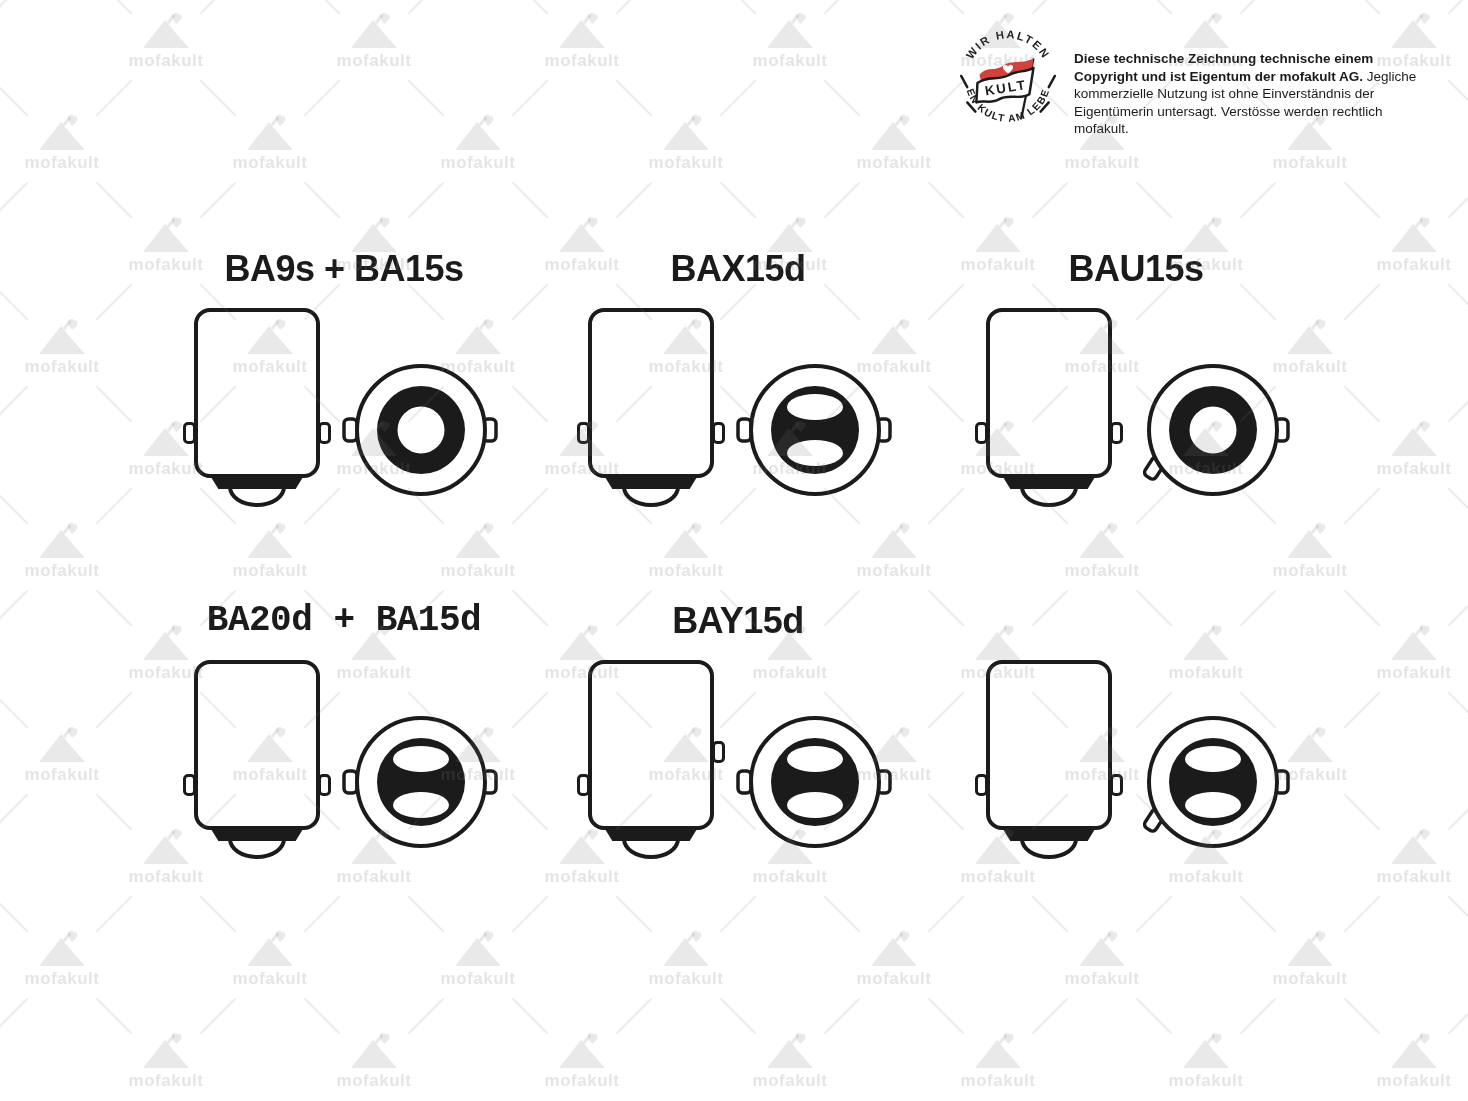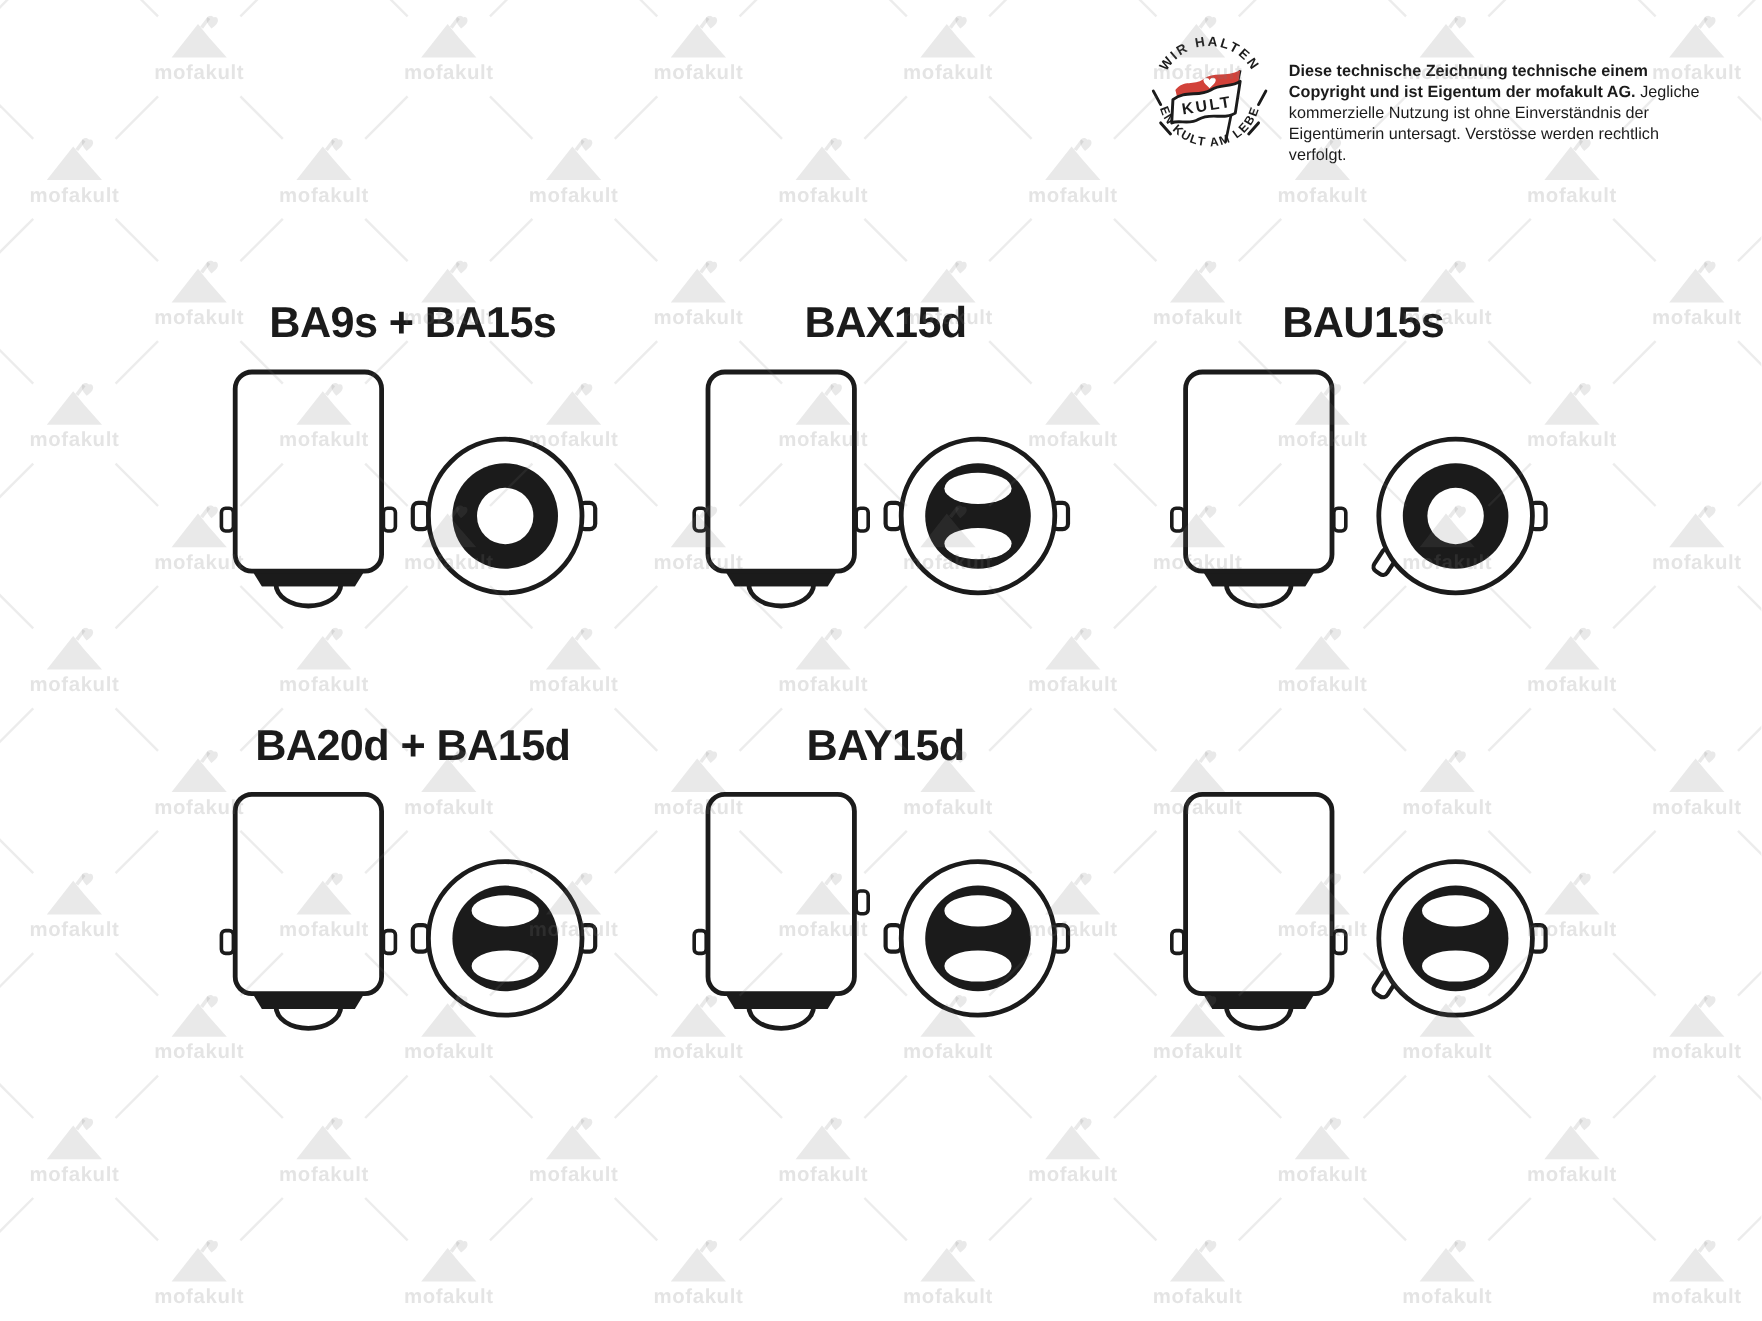--- a/index.html
+++ b/index.html
@@ -99,21 +99,21 @@
       <g>
         <line x1="78" y1="33" x2="66" y2="92" stroke="#1b1b1b" stroke-width="2.2"></line>
         <path d="M25 49 C32 40 40 46 48 40 C56 34 66 39 78 33 L76 47 C66 52 58 47 49 53 C41 58 32 54 27 57 Z" fill="#d2423a"></path>
         <path d="M53 41 C51.5 37.8 47.5 38.8 48 41.6 C48.4 43.9 51 45.6 53 47.6 C55 45.6 57.6 43.9 58 41.6 C58.5 38.8 54.5 37.8 53 41 Z" fill="#ffffff"></path>
         <path d="M23 57 C33 49 44 55 54 49 C62 44 71 47 78 42 L74 68 C65 74 54 67 44 73 C36 78 28 73 22 76 Z" fill="#ffffff" stroke="#1b1b1b" stroke-width="2.4" stroke-linejoin="round"></path>
         <text x="51" y="66" transform="rotate(-9 51 62)" font-size="13" font-weight="700" letter-spacing="2" text-anchor="middle" fill="#1b1b1b">KULT</text>
       </g>
     </svg>
   </div>
 
-  <p class="copyright"><b>Diese technische Zeichnung technische einem Copyright und ist Eigentum der mofakult AG.</b> <span>Jegliche kommerzielle Nutzung ist ohne Einverständnis der Eigentümerin untersagt. Verstösse werden rechtlich verfolgt.</span></p>
+  <p class="copyright"><b>Diese technische Zeichnung technische einem Copyright und ist Eigentum der mofakult AG.</b> <span>Jegliche kommerzielle Nutzung ist ohne Einverständnis der Eigentümerin untersagt. Verstösse werden rechtlich mofakult.</span></p>
 
   <main id="diagram-area">
   <section class="diagram" style="left: 183px; top: 248px;">
     <h2 class="diagram-label">BA9s + BA15s</h2>
     <div class="side-view">
       <div class="sv-pin sv-pin-left"></div>
       <div class="sv-pin sv-pin-right" style="top: 114px;"></div>
       <div class="sv-bump"></div>
       <div class="sv-collar"></div>
       <div class="sv-body"></div>
@@ -157,21 +157,21 @@
     </div>
     <div class="front-view"><svg viewBox="0 0 170 160" width="170" height="160">
             <rect x="20.8" y="107" width="13" height="22" fill="#fff" stroke="#1b1b1b" stroke-width="3.5" rx="4.5" transform="rotate(33 27.3 118)"></rect>
             <rect x="148" y="69" width="13" height="22" fill="#fff" stroke="#1b1b1b" stroke-width="3.5" rx="4.5"></rect>
             <circle cx="86" cy="80" r="64" fill="#fff" stroke="#1b1b1b" stroke-width="4"></circle>
             <circle cx="86" cy="80" r="44" fill="#1b1b1b"></circle>
        <circle cx="86" cy="80" r="23.5" fill="#fff"></circle>
           </svg></div>
   </section>
 
-  <section class="diagram" style="left: 183px; top: 600px;">
+  <section class="diagram" style="left: 183px; top: 600px; font-family: Liberation Mono, monospace;">
     <h2 class="diagram-label">BA20d + BA15d</h2>
     <div class="side-view">
       <div class="sv-pin sv-pin-left"></div>
       <div class="sv-pin sv-pin-right" style="top: 114px;"></div>
       <div class="sv-bump"></div>
       <div class="sv-collar"></div>
       <div class="sv-body"></div>
     </div>
     <div class="front-view"><svg viewBox="0 0 170 160" width="170" height="160">
             <rect x="9" y="69" width="13" height="22" fill="#fff" stroke="#1b1b1b" stroke-width="3.5" rx="4.5"></rect>

